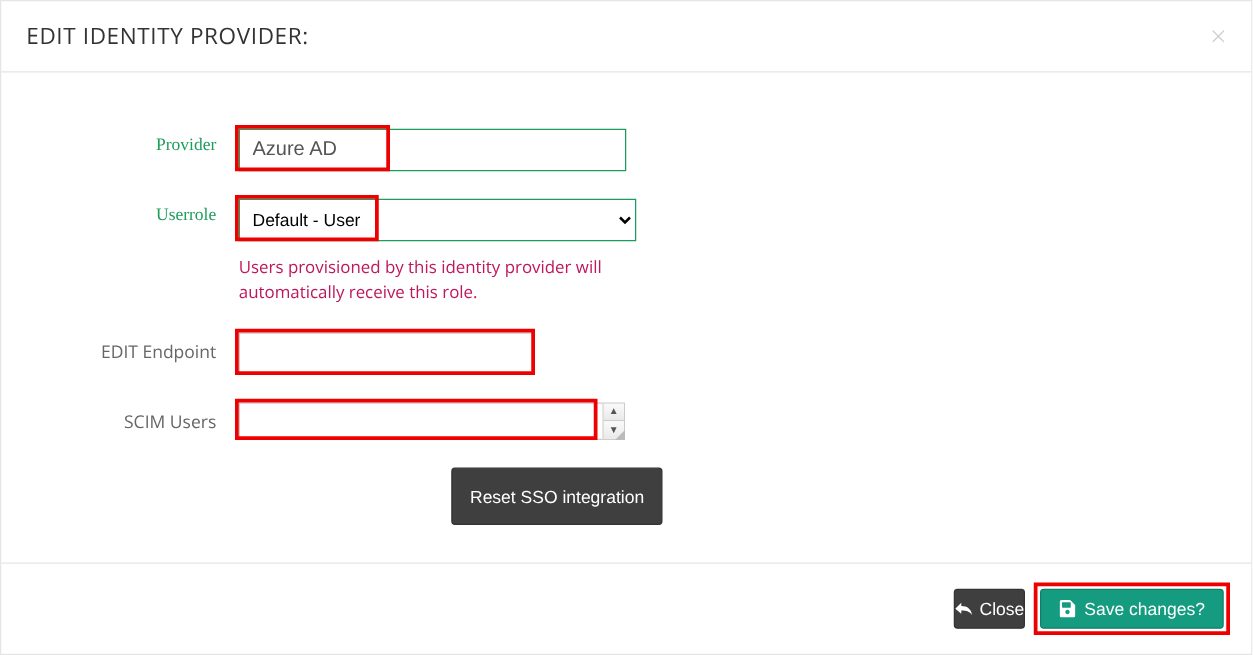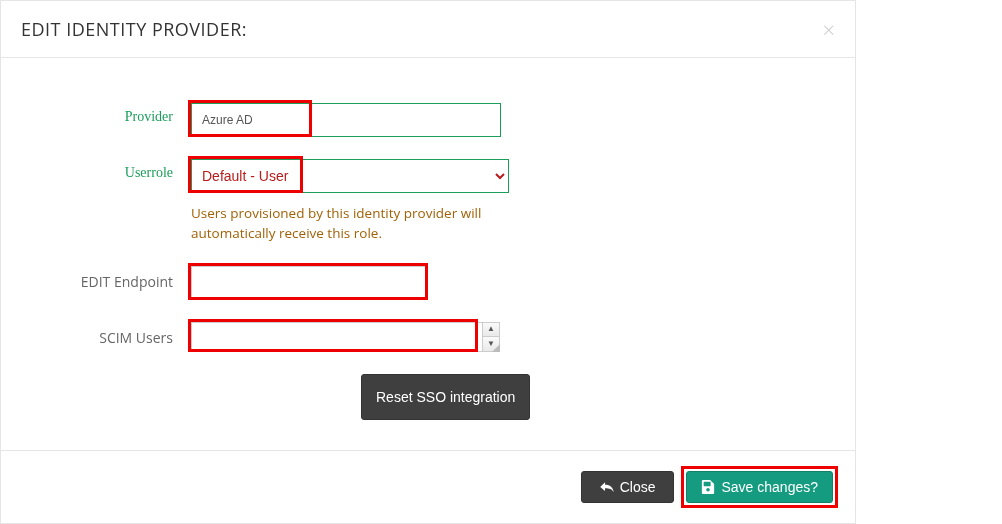--- a/index.html
+++ b/index.html
@@ -3,21 +3,21 @@
   <meta charset="utf-8">
   <style>
     * { box-sizing: border-box; }
     body {
       margin: 0;
       padding: 0;
       font-family: "Segoe UI", "Open Sans", Arial, sans-serif;
       background: #fff;
     }
     .modal {
-      width: 856px;
+      width: 1002px;
       height: 524px;
       border: 1px solid #e5e5e5;
       position: relative;
       display: flex;
       flex-direction: column;
     }
     .modal-header {
       padding: 16px 20px;
       border-bottom: 1px solid #e5e5e5;
       display: flex;
@@ -58,44 +58,44 @@
     .form-label.green {
       color: #1c9d5b;
       font-family: Liberation Serif, serif;
     }
     .form-control-wrap {
       position: relative;
     }
     .input-green {
       border: 1px solid #1c9d5b;
       padding: 6px 10px;
-      font-size: 12px;
+      font-size: 16px;
       color: #555;
       width: 310px;
       height: 34px;
       outline: none;
     }
     .red-marker {
       position: absolute;
       border: 3px solid #ef0000;
       pointer-events: none;
     }
     .select-green {
       border: 1px solid #1c9d5b;
       padding: 6px 6px;
       font-size: 14px;
-      color: #b91c1c;
+      color: #000000;
       width: 318px;
       height: 34px;
       outline: none;
       background: #fff;
     }
     .help-text {
       font-size: 13.5px;
-      color: #a16207;
+      color: #be185d;
       margin-top: 10px;
       line-height: 1.5;
       max-width: 320px;
     }
     .input-plain {
       border: 1px solid #ccc;
       padding: 6px 10px;
       font-size: 14px;
       color: #555;
       width: 236px;
@@ -167,21 +167,21 @@
       padding: 18px 20px;
       display: flex;
       justify-content: flex-end;
       gap: 10px;
       align-items: center;
     }
     .btn-close {
       background: #3f3f3f;
       border: 1px solid #333;
       color: #fff;
-      padding: 7px 18px;
+      padding: 7px 0;
       font-size: 14px;
       border-radius: 3px;
       cursor: pointer;
       display: inline-flex;
       align-items: center;
       gap: 6px;
     }
     .btn-save {
       background: #159b80;
       border: 1px solid #128068;

